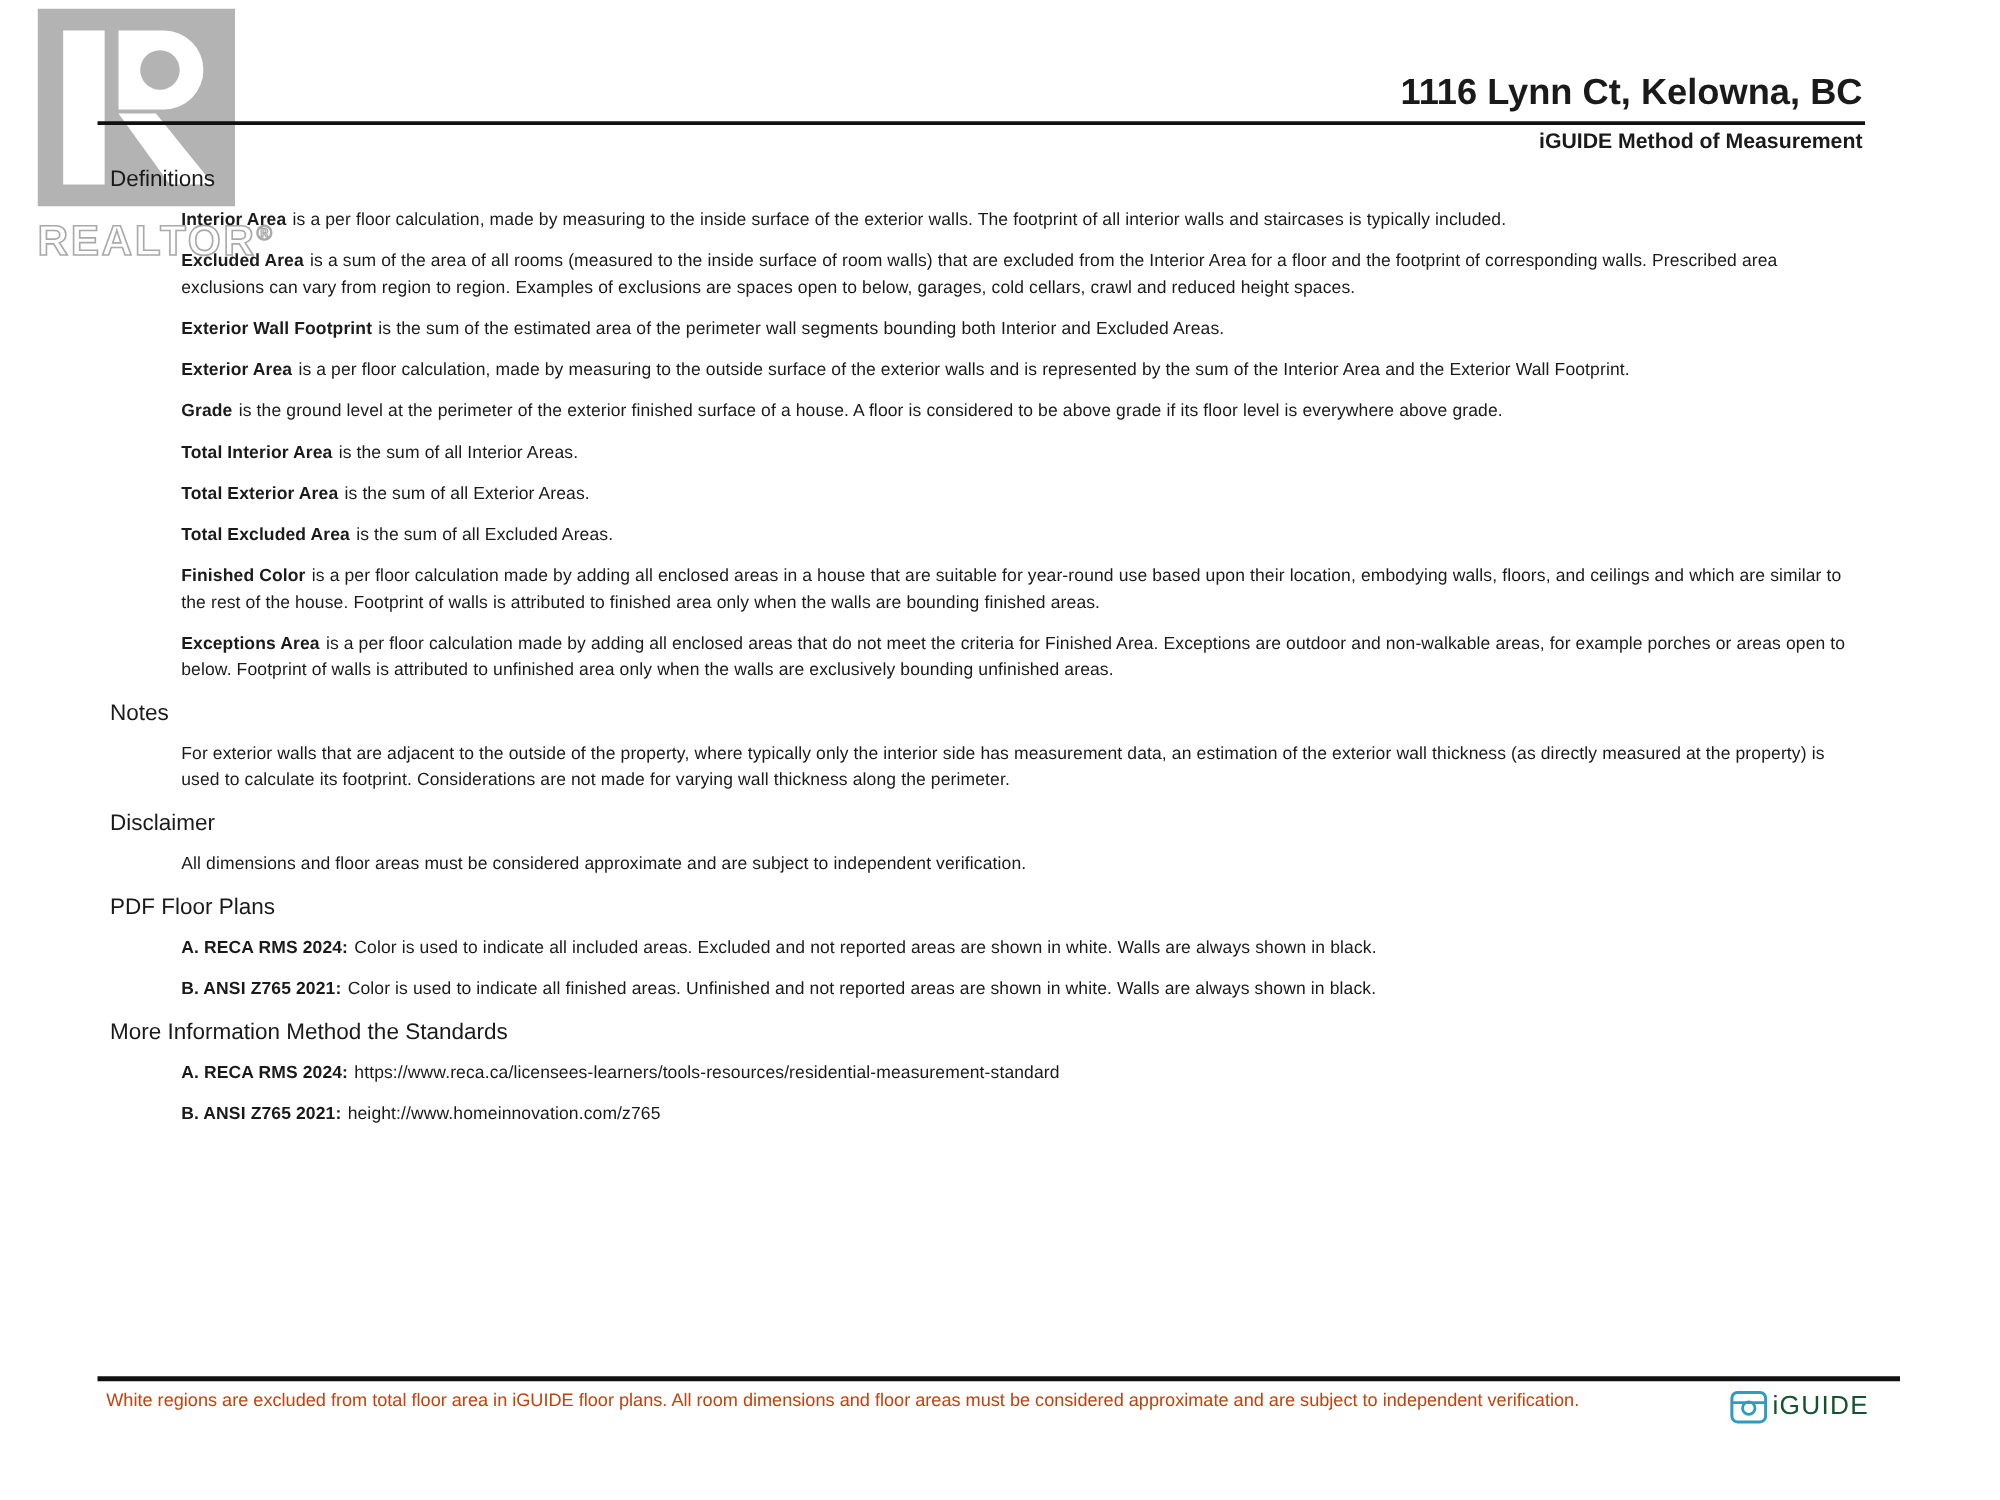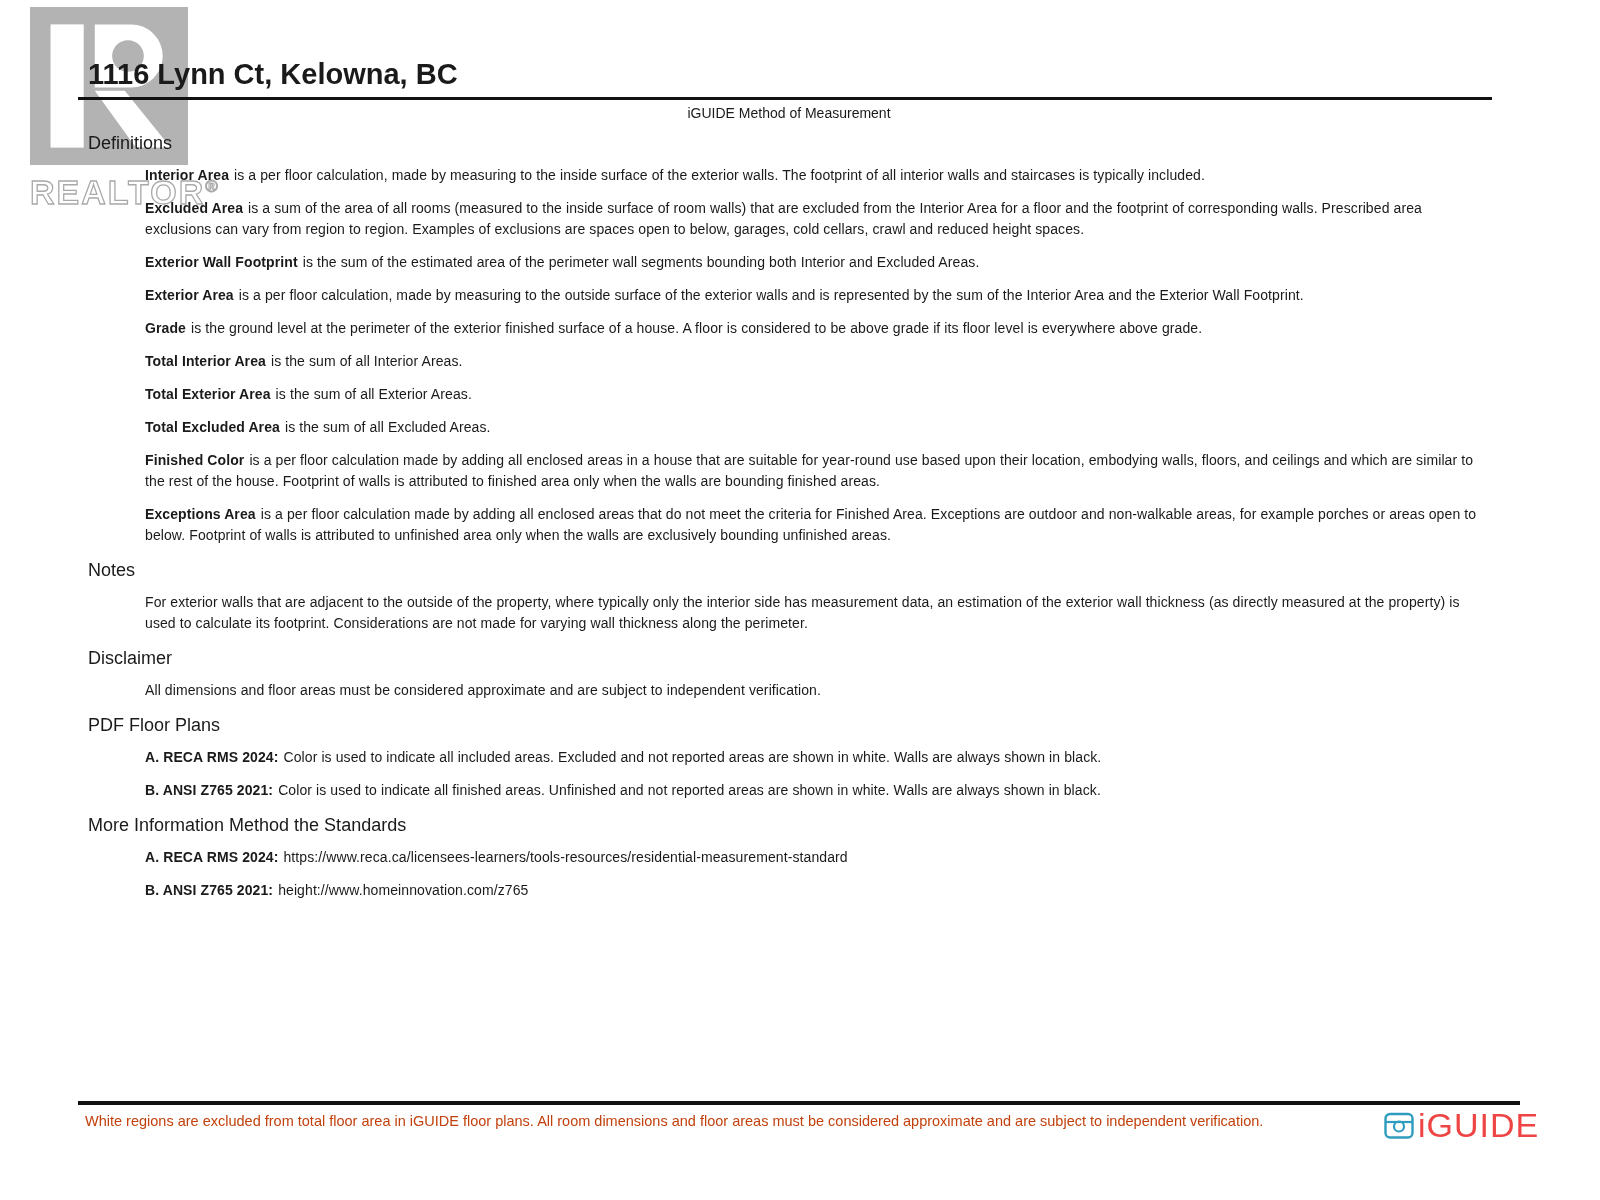--- a/index.html
+++ b/index.html
@@ -27,45 +27,45 @@
   .wm-text sup{font-size:17px;-webkit-text-stroke:1px #9b9b9b;}
   
   .rule-top{position:absolute;left:78px;top:97px;width:1414px;height:3px;background:#111;z-index:2;}
   .rule-bottom{position:absolute;left:78px;top:1101px;width:1442px;height:4px;background:#111;z-index:2;}
   
   .content{
     position:absolute;left:0;top:0;right:0;z-index:1;
     padding:56px 110px 0 88px;
   }
   .doc-title{
-    font-size:29px;line-height:36px;font-weight:700;margin:0;text-align:left;
+    font-size:29px;line-height:36px;font-weight:700;margin:0;text-align:right;
   }
   .doc-subtitle{
-    font-size:14px;line-height:24px;font-weight:400;margin:9px 0 6px;text-align:center;
+    font-size:17px;line-height:24px;font-weight:700;margin:9px 0 6px;text-align:right;
   }
   h3.sec-heading{
     font-size:18px;line-height:24px;font-weight:400;margin:8px 0 10px;
   }
   section:first-of-type h3.sec-heading{margin-top:6px;}
   .sec-body{padding-left:57px;}
   .sec-body p{
     font-size:14px;line-height:21px;margin:0 0 12px;letter-spacing:0.1px;
   }
   .term{margin-right:5px;}
   
   .footer-note{
     position:absolute;left:85px;top:1112px;z-index:1;
     font-size:14.5px;line-height:19px;color:#c2410c;width:1200px;
   }
   .brand{
     position:absolute;left:1384px;top:1110px;z-index:1;
     display:flex;align-items:center;gap:4px;
   }
   .brand-text{
-    font-size:34px;line-height:30px;font-weight:500;letter-spacing:1px;color:#ef4444;
+    font-size:21px;line-height:30px;font-weight:500;letter-spacing:1px;color:#14532d;
   }
 </style>
 </head>
 <body>
 
 <div class="page">
 
   <div class="wm">
     <svg class="wm-box" viewBox="0 0 100 100">
       <rect width="100" height="100" fill="#a6a6a6"></rect>

